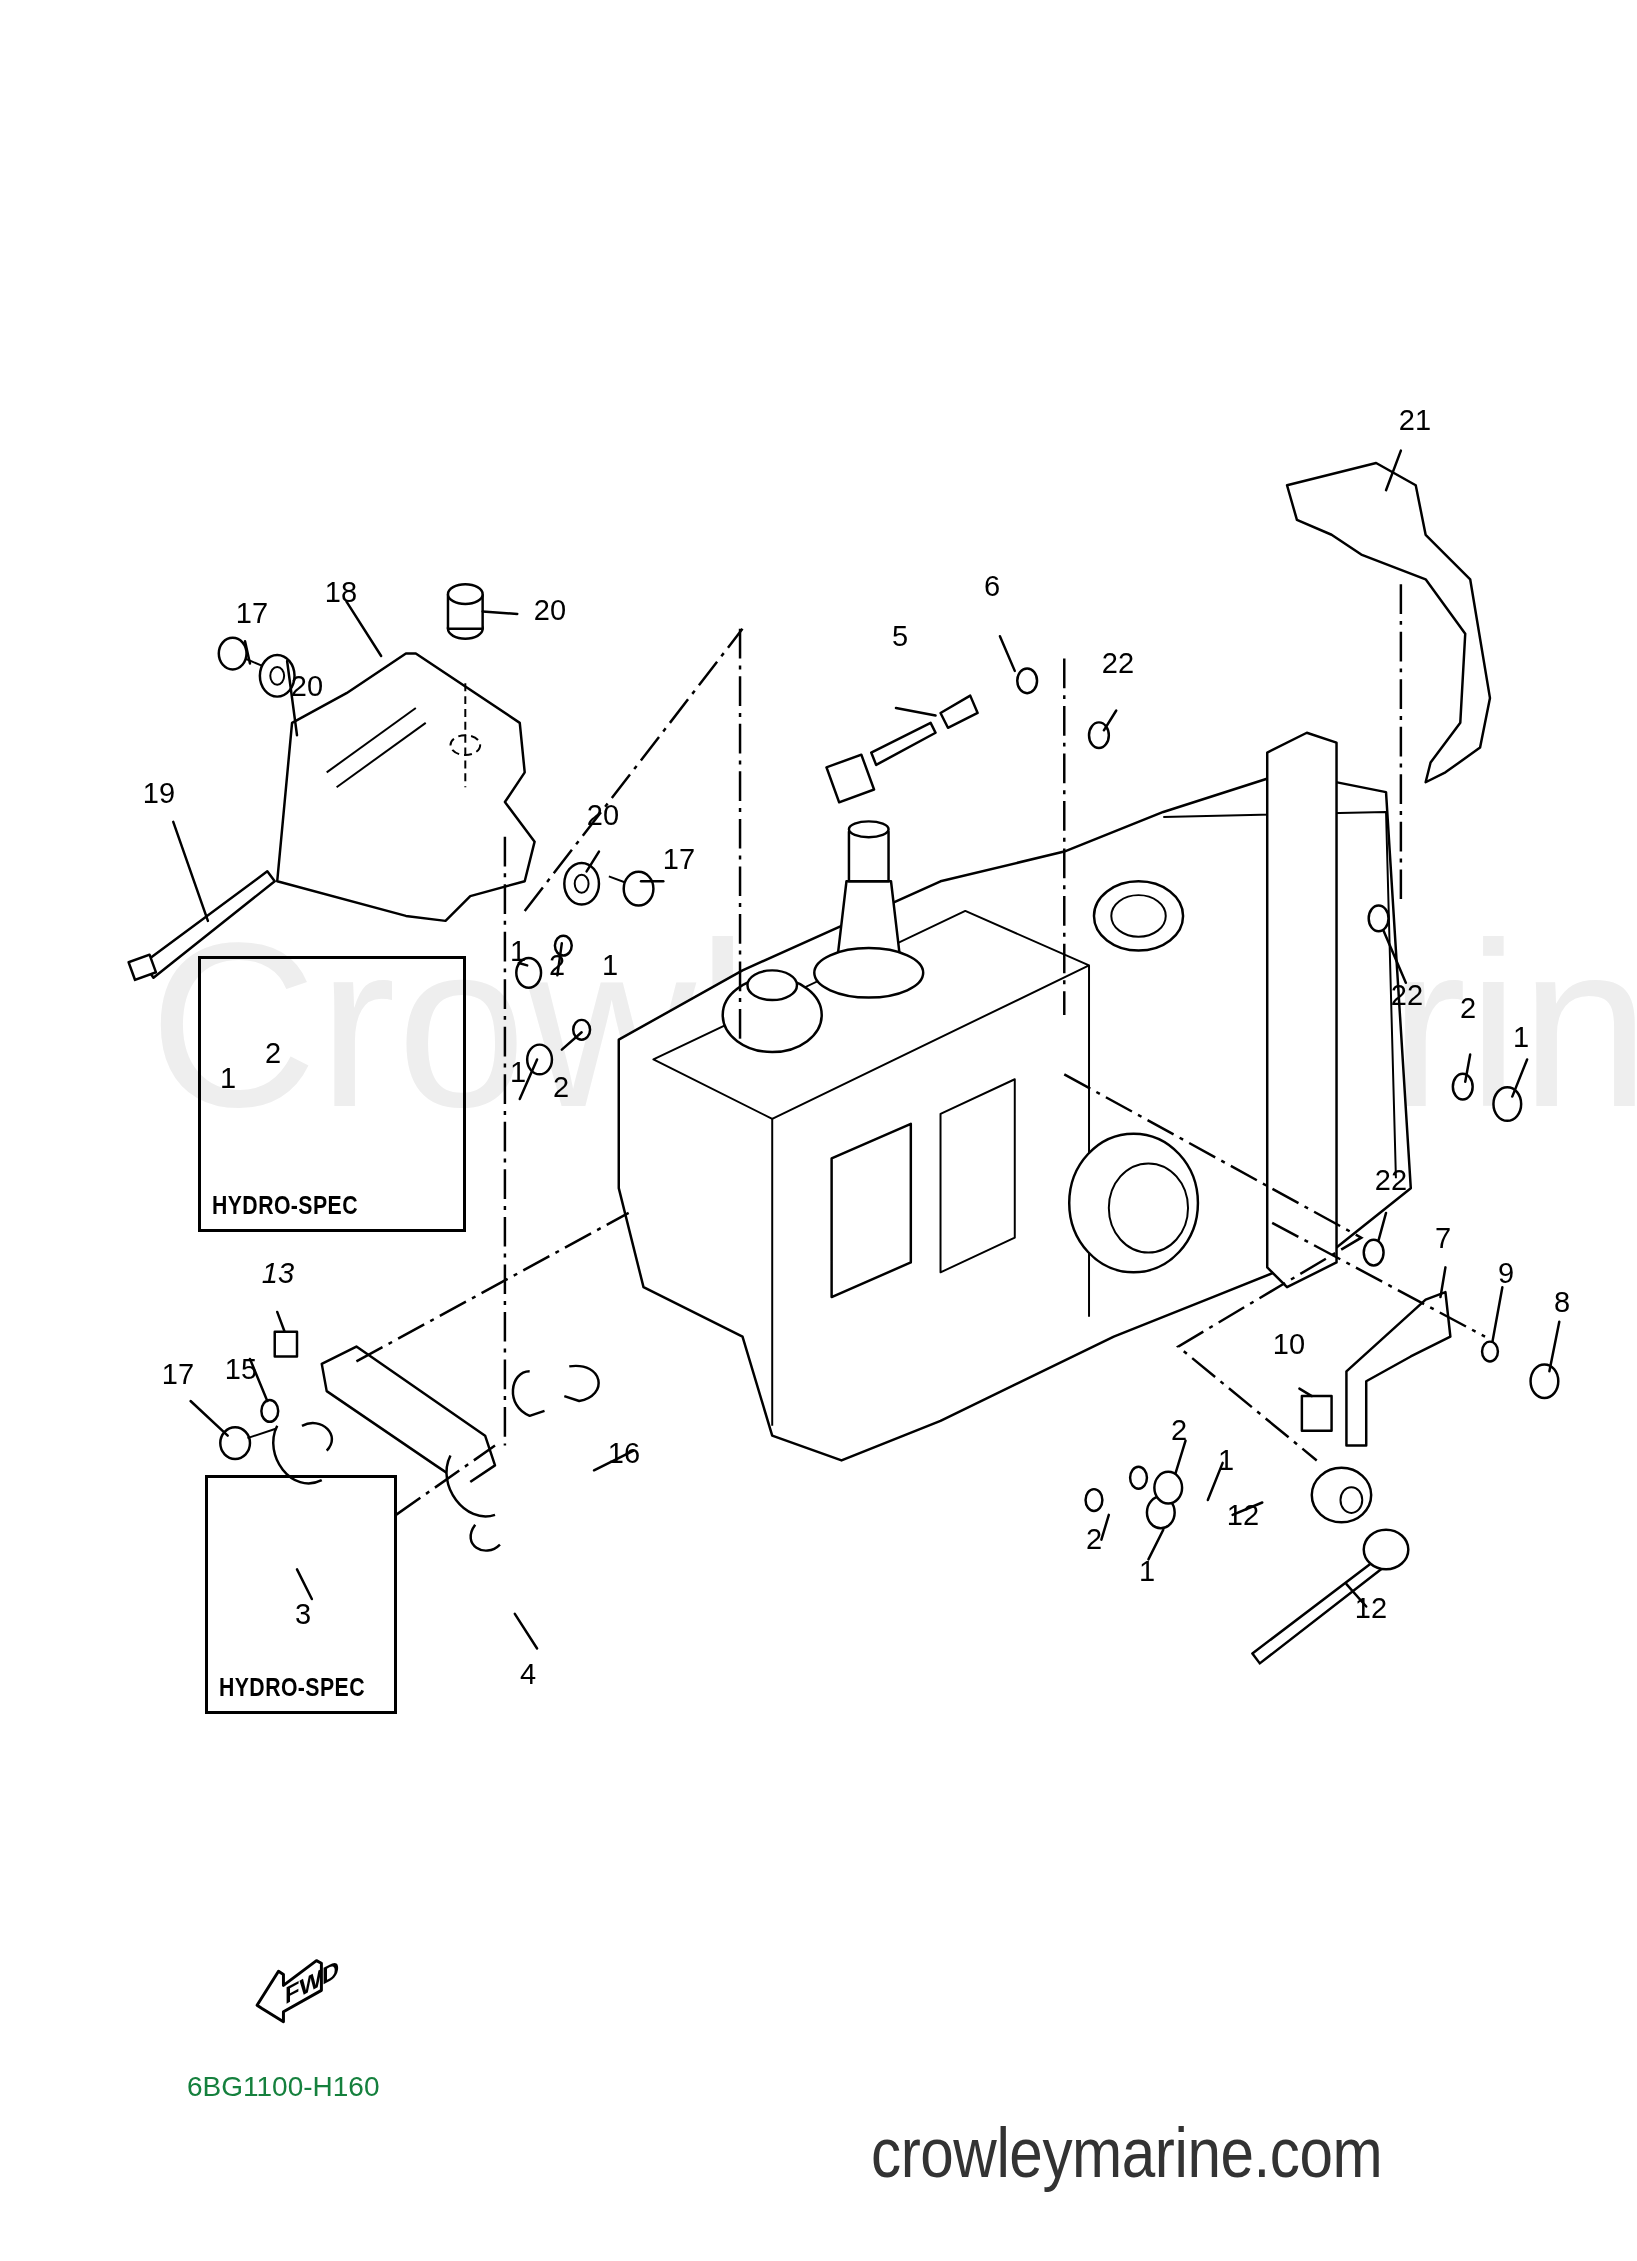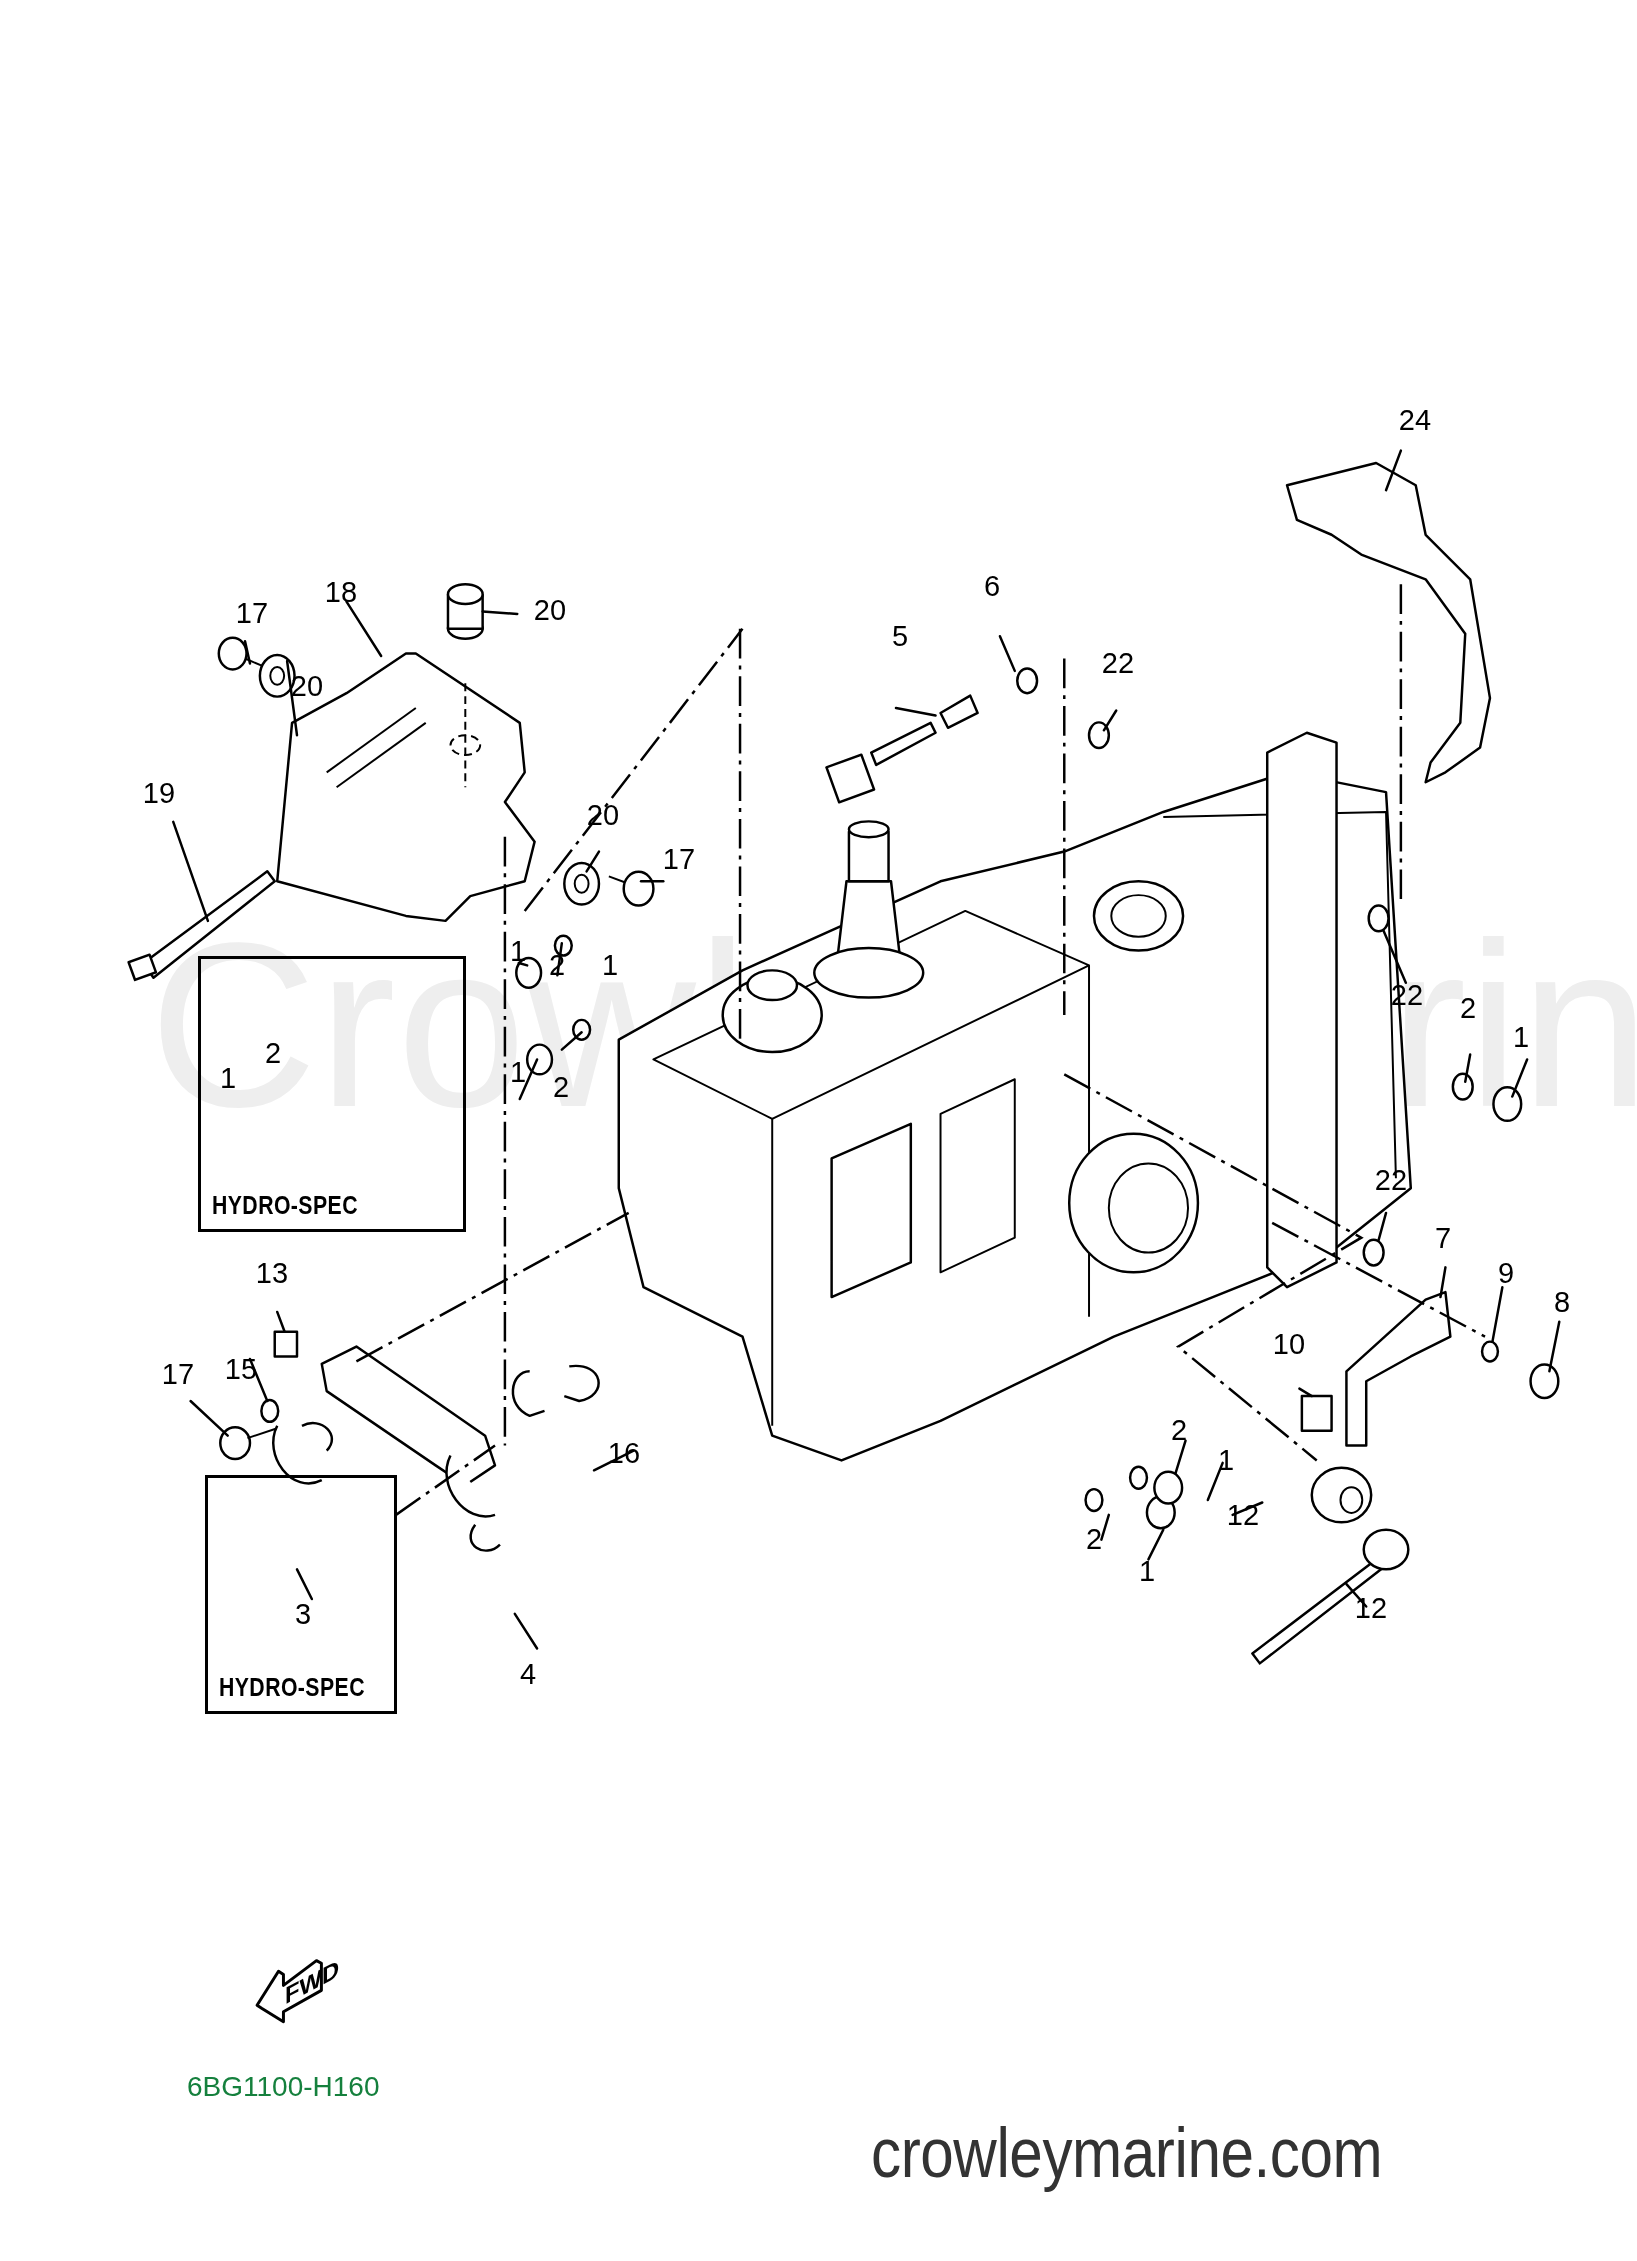--- a/index.html
+++ b/index.html
@@ -206,21 +206,21 @@
     <path class="dash" d="M2830 1180 L2830 1820"></path>
     <path class="dash" d="M1020 1690 L1020 2920"></path>
     <path class="dash" d="M1060 1840 L1500 1270"></path>
     <path class="dash" d="M720 2750 L1270 2450"></path>
     <path class="dash" d="M2150 2170 L2750 2500 L2380 2720 L2660 2950"></path>
     <path class="dash" d="M800 3060 L1000 2920"></path>
     <path class="dash" d="M2570 2470 L3000 2700"></path>
   </g>
 </svg>
 
-<div class="callout" style="left:1415px;top:420px;">24</div>
+<div class="callout" style="left:1415px;top:420px;">21</div>
 <div class="callout" style="left:333px;top:592px;margin-left:8px;">18</div>
 <div class="callout" style="left:550px;top:610px;">20</div>
 <div class="callout" style="left:252px;top:613px;">17</div>
 <div class="callout" style="left:307px;top:686px;">20</div>
 <div class="callout" style="left:992px;top:586px;">6</div>
 <div class="callout" style="left:900px;top:636px;">5</div>
 <div class="callout" style="left:1118px;top:663px;">22</div>
 <div class="callout" style="left:159px;top:793px;">19</div>
 <div class="callout" style="left:603px;top:815px;">20</div>
 <div class="callout" style="left:679px;top:859px;">17</div>
@@ -231,21 +231,21 @@
 <div class="callout" style="left:1468px;top:1008px;">2</div>
 <div class="callout" style="left:1521px;top:1037px;">1</div>
 <div class="callout" style="left:273px;top:1053px;">2</div>
 <div class="callout" style="left:228px;top:1078px;">1</div>
 <div class="callout" style="left:518px;top:1072px;">1</div>
 <div class="callout" style="left:561px;top:1087px;">2</div>
 <div class="callout" style="left:1391px;top:1180px;">22</div>
 <div class="callout" style="left:1443px;top:1238px;">7</div>
 <div class="callout" style="left:1506px;top:1273px;">9</div>
 <div class="callout" style="left:1562px;top:1302px;">8</div>
-<div class="callout" style="left:272px;top:1273px;">13</div>
+<div class="callout" style="left:278px;top:1273px;font-style:italic;">13</div>
 <div class="callout" style="left:241px;top:1341px;margin-top:28px;">15</div>
 <div class="callout" style="left:1289px;top:1344px;">10</div>
 <div class="callout" style="left:178px;top:1374px;">17</div>
 <div class="callout" style="left:624px;top:1453px;">16</div>
 <div class="callout" style="left:1179px;top:1430px;">2</div>
 <div class="callout" style="left:1226px;top:1460px;">1</div>
 <div class="callout" style="left:1243px;top:1515px;">12</div>
 <div class="callout" style="left:1094px;top:1539px;">2</div>
 <div class="callout" style="left:1147px;top:1571px;">1</div>
 <div class="callout" style="left:303px;top:1614px;">3</div>

